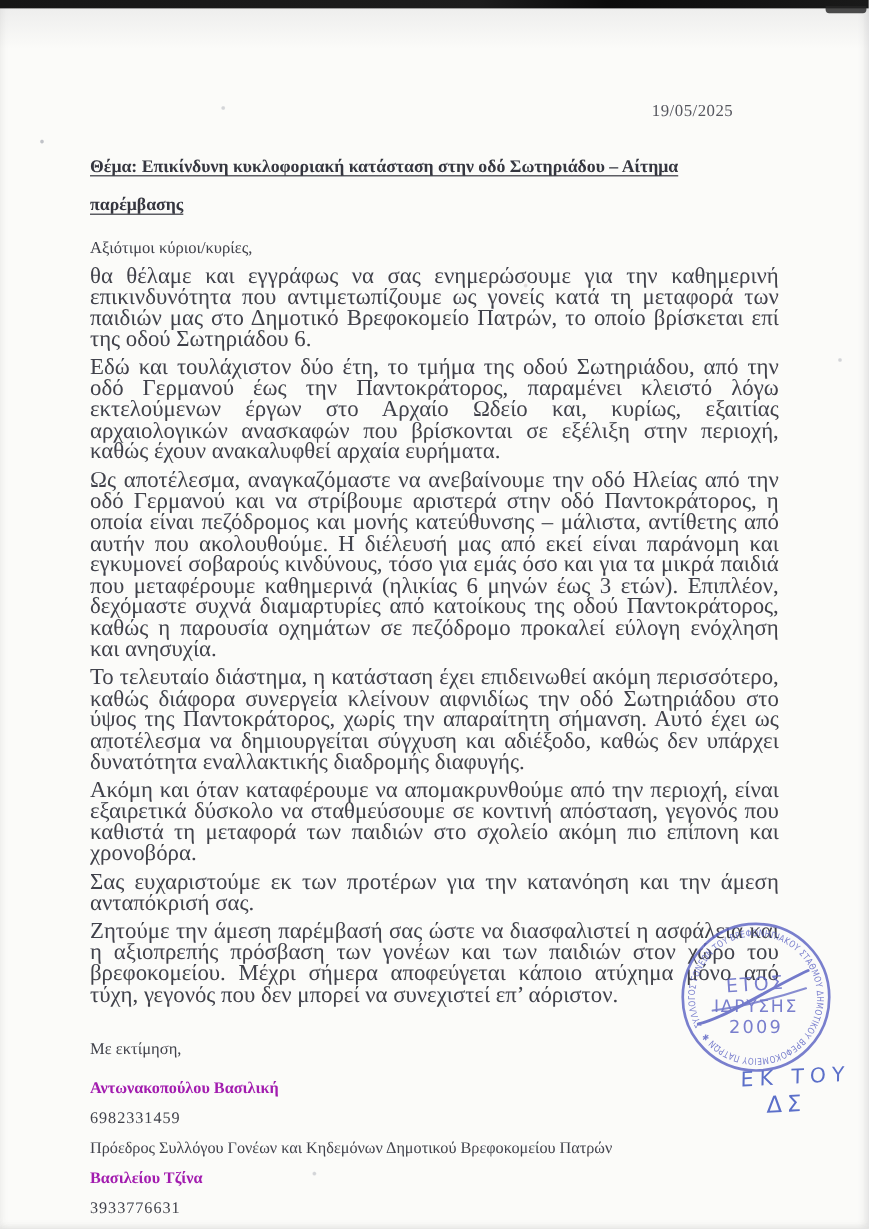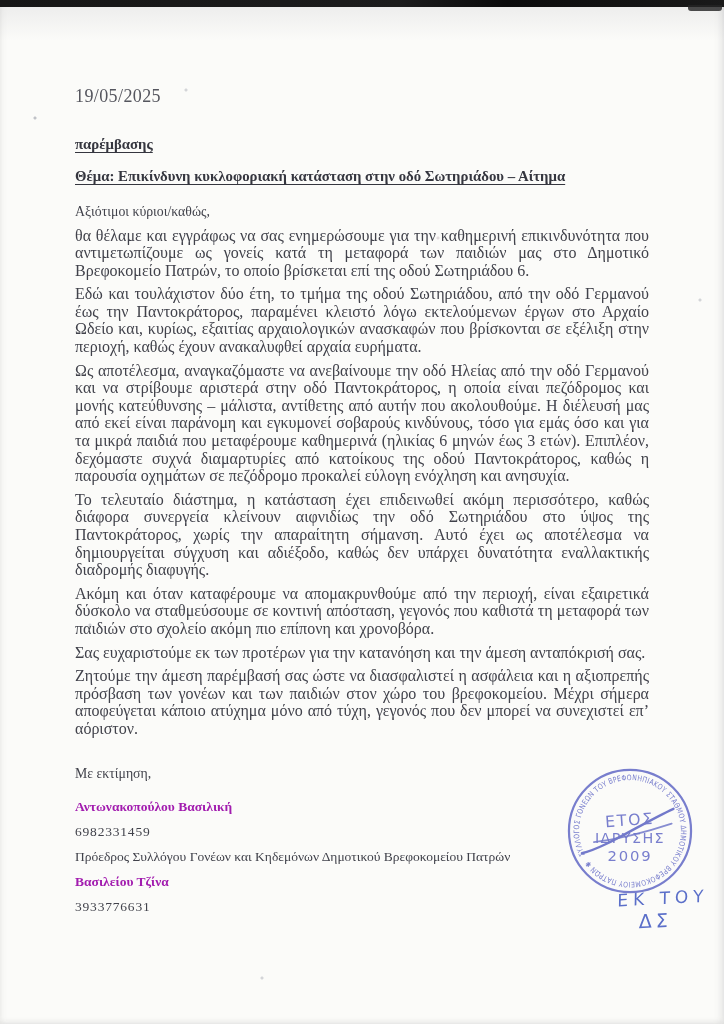--- a/index.html
+++ b/index.html
@@ -38,22 +38,23 @@
       radial-gradient(circle 1.5px at 700px 300px, rgba(120,125,140,.3) 0 1px, transparent 2px),
       radial-gradient(circle 2px at 438px 238px, rgba(150,130,140,.25) 0 1px, transparent 2px);
   }
 
   .content{
     position:absolute;left:75px;top:0;width:574px;
     color:#41424b;
   }
   .date-line{
     margin-top:86px;
+    text-align:right;
     padding-right:38px;
-    font-size:18px;
+    font-size:14px;
     color:#55565e;
     letter-spacing:.4px;
   }
   .subject{
     margin-top:21px;
     font-weight:700;
     font-size:14.8px;
     color:#35363f;
     line-height:32px;
   }
@@ -62,21 +63,21 @@
     text-underline-offset:3px;
     text-decoration-thickness:1.2px;
   }
   .greeting{
     margin:11px 0 0 0;
     font-size:13.8px;
     line-height:17.5px;
   }
   .body-par{
     margin:6px 0 0 0;
-    font-size:16px;
+    font-size:19px;
     line-height:17.6px;
     text-align:justify;
   }
   .closing{
     margin:28px 0 12px 0;
     font-size:13.8px;
   }
   .sig-line{
     margin:0;
     font-size:13.5px;
@@ -106,25 +107,25 @@
 <div class="page">
   <div class="scan-top-edge"></div>
   <div class="scan-top-notch"></div>
   <div class="scan-shade"></div>
   <div class="speckles"></div>
 
   <div class="content">
     <div class="date-line">19/05/2025</div>
 
     <div class="subject">
+      <div><span class="u">Θέμα: Επικίνδυνη κυκλοφοριακή κατάσταση στην οδό Σωτηριάδου – Αίτημα</span></div>
       <div><span class="u">παρέμβασης</span></div>
-      <div><span class="u">Θέμα: Επικίνδυνη κυκλοφοριακή κατάσταση στην οδό Σωτηριάδου – Αίτημα</span></div>
     </div>
 
-    <p class="greeting">Αξιότιμοι κύριοι/καθώς,</p>
+    <p class="greeting">Αξιότιμοι κύριοι/κυρίες,</p>
 
     <p class="body-par">θα θέλαμε και εγγράφως να σας ενημερώσουμε για την καθημερινή επικινδυνότητα που αντιμετωπίζουμε ως γονείς κατά τη μεταφορά των παιδιών μας στο Δημοτικό Βρεφοκομείο Πατρών, το οποίο βρίσκεται επί της οδού Σωτηριάδου 6.</p>
     <p class="body-par">Εδώ και τουλάχιστον δύο έτη, το τμήμα της οδού Σωτηριάδου, από την οδό Γερμανού έως την Παντοκράτορος, παραμένει κλειστό λόγω εκτελούμενων έργων στο Αρχαίο Ωδείο και, κυρίως, εξαιτίας αρχαιολογικών ανασκαφών που βρίσκονται σε εξέλιξη στην περιοχή, καθώς έχουν ανακαλυφθεί αρχαία ευρήματα.</p>
     <p class="body-par">Ως αποτέλεσμα, αναγκαζόμαστε να ανεβαίνουμε την οδό Ηλείας από την οδό Γερμανού και να στρίβουμε αριστερά στην οδό Παντοκράτορος, η οποία είναι πεζόδρομος και μονής κατεύθυνσης – μάλιστα, αντίθετης από αυτήν που ακολουθούμε. Η διέλευσή μας από εκεί είναι παράνομη και εγκυμονεί σοβαρούς κινδύνους, τόσο για εμάς όσο και για τα μικρά παιδιά που μεταφέρουμε καθημερινά (ηλικίας 6 μηνών έως 3 ετών). Επιπλέον, δεχόμαστε συχνά διαμαρτυρίες από κατοίκους της οδού Παντοκράτορος, καθώς η παρουσία οχημάτων σε πεζόδρομο προκαλεί εύλογη ενόχληση και ανησυχία.</p>
     <p class="body-par">Το τελευταίο διάστημα, η κατάσταση έχει επιδεινωθεί ακόμη περισσότερο, καθώς διάφορα συνεργεία κλείνουν αιφνιδίως την οδό Σωτηριάδου στο ύψος της Παντοκράτορος, χωρίς την απαραίτητη σήμανση. Αυτό έχει ως αποτέλεσμα να δημιουργείται σύγχυση και αδιέξοδο, καθώς δεν υπάρχει δυνατότητα εναλλακτικής διαδρομής διαφυγής.</p>
     <p class="body-par">Ακόμη και όταν καταφέρουμε να απομακρυνθούμε από την περιοχή, είναι εξαιρετικά δύσκολο να σταθμεύσουμε σε κοντινή απόσταση, γεγονός που καθιστά τη μεταφορά των παιδιών στο σχολείο ακόμη πιο επίπονη και χρονοβόρα.</p>
     <p class="body-par">Σας ευχαριστούμε εκ των προτέρων για την κατανόηση και την άμεση ανταπόκρισή σας.</p>
     <p class="body-par">Ζητούμε την άμεση παρέμβασή σας ώστε να διασφαλιστεί η ασφάλεια και η αξιοπρεπής πρόσβαση των γονέων και των παιδιών στον χώρο του βρεφοκομείου. Μέχρι σήμερα αποφεύγεται κάποιο ατύχημα μόνο από τύχη, γεγονός που δεν μπορεί να συνεχιστεί επ’ αόριστον.</p>
 
     <p class="closing">Με εκτίμηση,</p>

